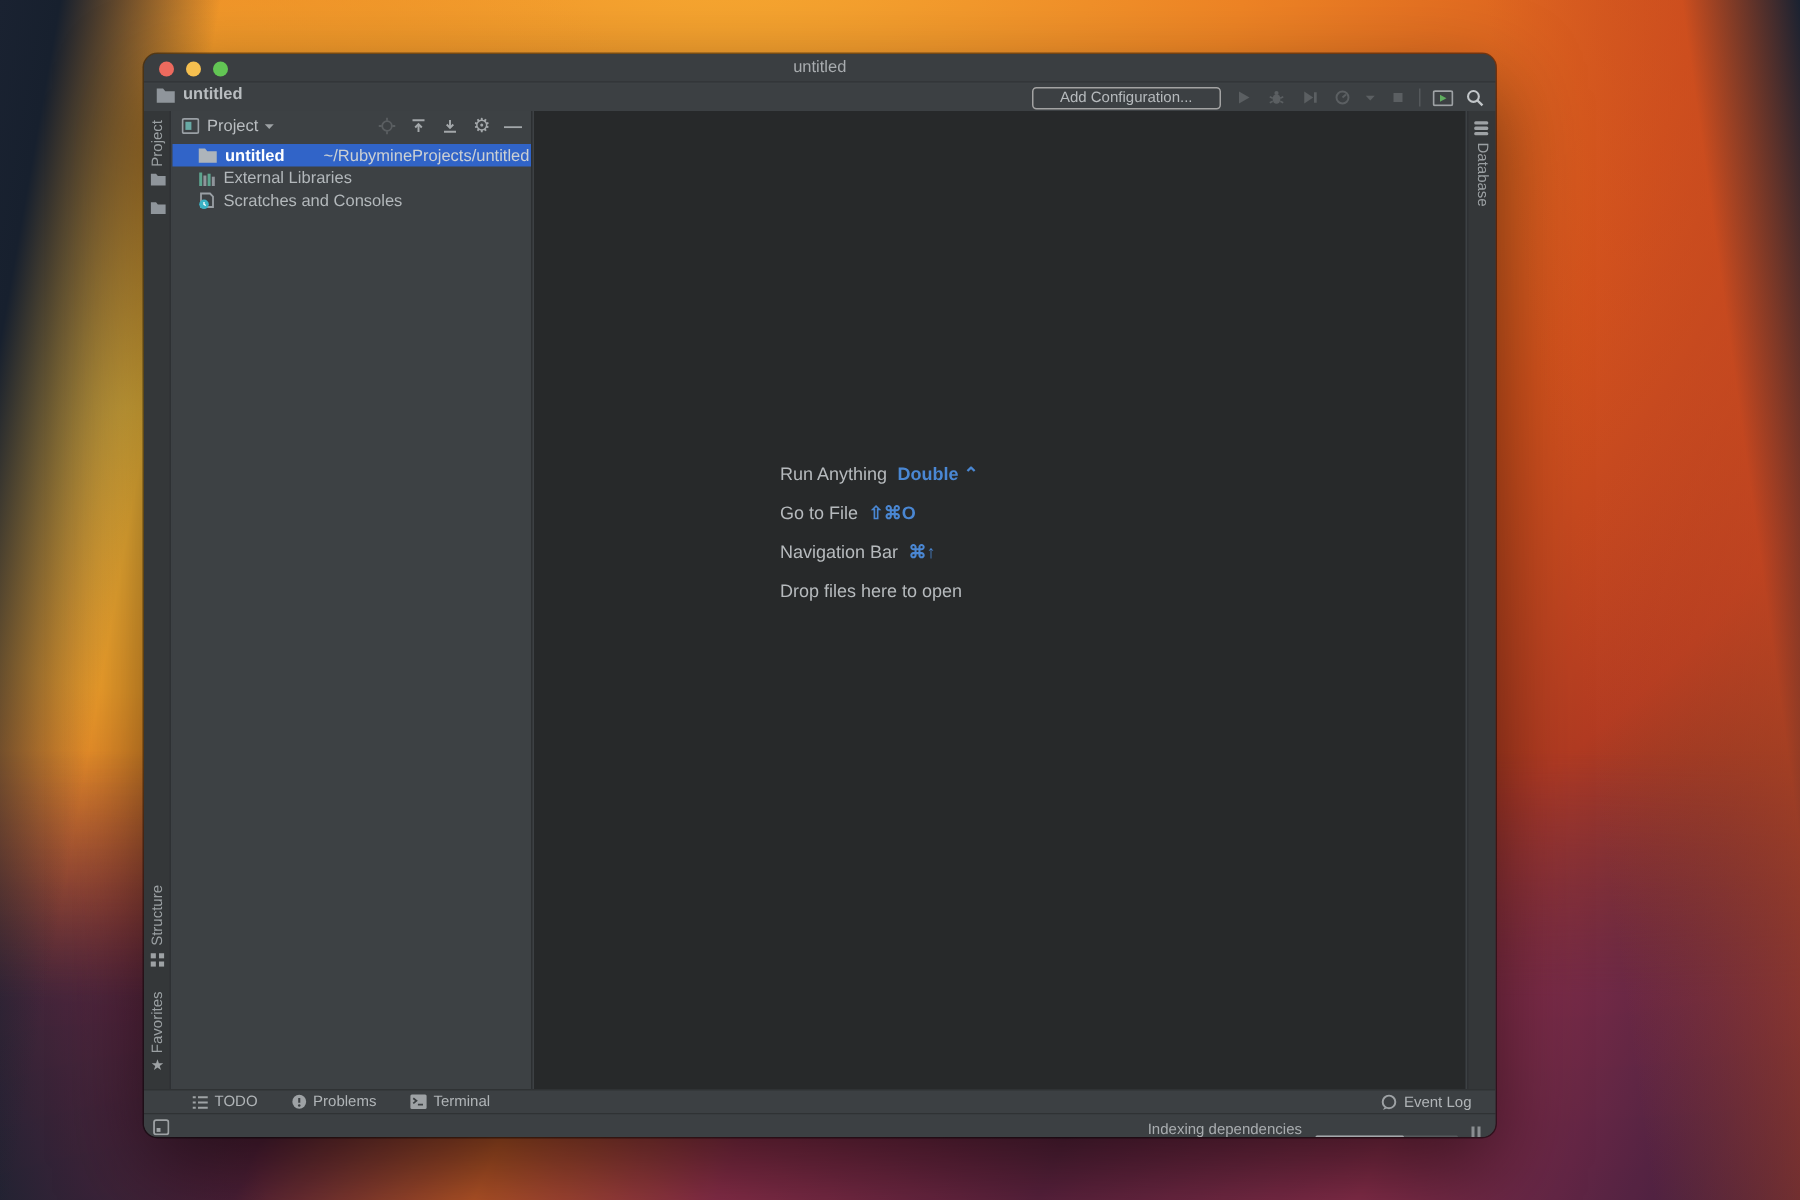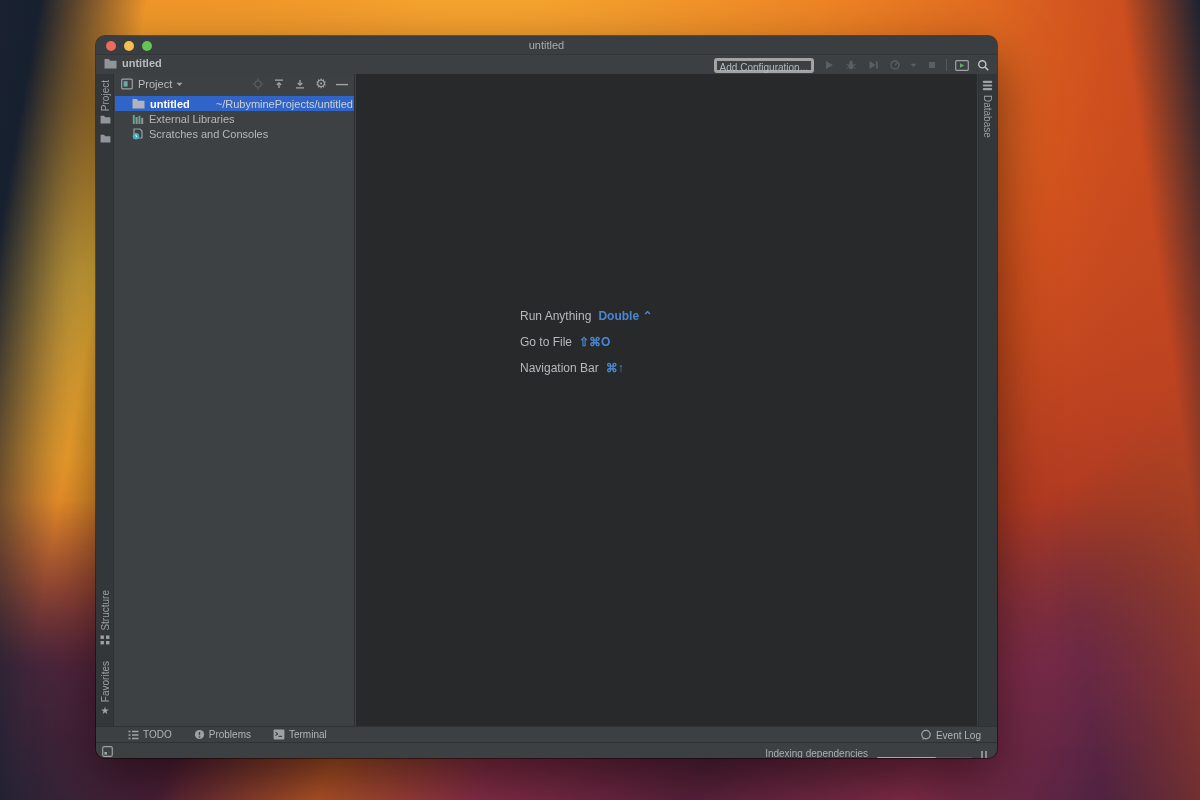--- a/index.html
+++ b/index.html
@@ -41,22 +41,22 @@
   .t-yellow { background:var(--traffic_yellow,#f5bf4f); }
   .t-green { background:var(--traffic_green,#62c554); }
   .win-title { position:absolute; left:0; right:0; top:0; height:19px; line-height:19px;
     text-align:center; font-size:11px; color:#a8acaf; }
 
   
   .toolbar { position:absolute; left:0; top:20px; right:0; height:18px; background:#3c4043; }
   .crumb { position:absolute; left:8px; top:1px; display:flex; align-items:center; gap:5px; }
   .crumb-label { font-size:11px; font-weight:bold; color:#b9bdc0; }
   .toolbar-right { position:absolute; right:6px; top:0; height:18px; display:flex; align-items:center; gap:7px; }
-  .add-config { height:15px; line-height:13px; padding:0 3px; font-size:10px; color:#b6babd;
-    border:3px solid #a3a3a3; border-radius:3px; background:transparent; font-family:inherit; }
+  .add-config { height:15px; line-height:13px; padding:0 18px; font-size:10px; color:#b6babd;
+    border:1px solid #a3a3a3; border-radius:3px; background:transparent; font-family:inherit; }
   .tb-icon { width:15px; height:14px; display:flex; align-items:center; justify-content:center; }
   .tb-sep { width:1px; height:12px; background:#55595c; }
 
   
   .main { position:absolute; left:0; top:38px; right:0; bottom:32px; }
   .left-strip { position:absolute; left:0; top:0; bottom:0; width:18px; background:#343739;
     border-right:1px solid #2e3134; }
   .right-strip { position:absolute; right:0; top:0; bottom:0; width:19px; background:#343739;
     border-left:1px solid #2e3134; }
   .vtab { display:flex; flex-direction:column; align-items:center; gap:4px; cursor:default; }
@@ -305,20 +305,21 @@
       <div class="shortcuts">
         <div class="sc-row">
           <span>Run Anything</span><span class="sc-keys">Double ⌃</span>
         </div>
         <div class="sc-row">
           <span>Go to File</span><span class="sc-keys">⇧⌘O</span>
         </div>
         <div class="sc-row">
           <span>Navigation Bar</span><span class="sc-keys">⌘↑</span>
         </div>
+        <div class="sc-row">Drop files here to open</div>
       </div>
     </div>
 
     <div class="right-strip">
       <div class="strip-top-right">
         <div class="vtab">
           <span>
             <svg width="11" height="11" viewBox="0 0 11 11">
               <rect x="0.8" y="0.8" width="9.4" height="2.2" rx="1" fill="#9ea2a5"></rect>
               <rect x="0.8" y="4.4" width="9.4" height="2.2" rx="1" fill="#9ea2a5"></rect>

